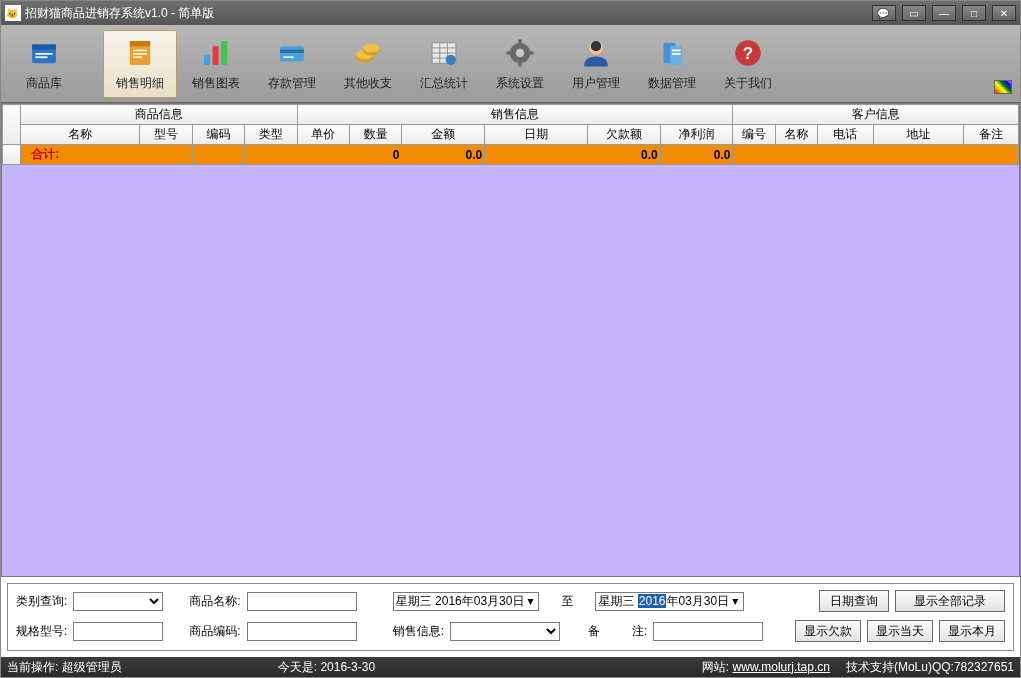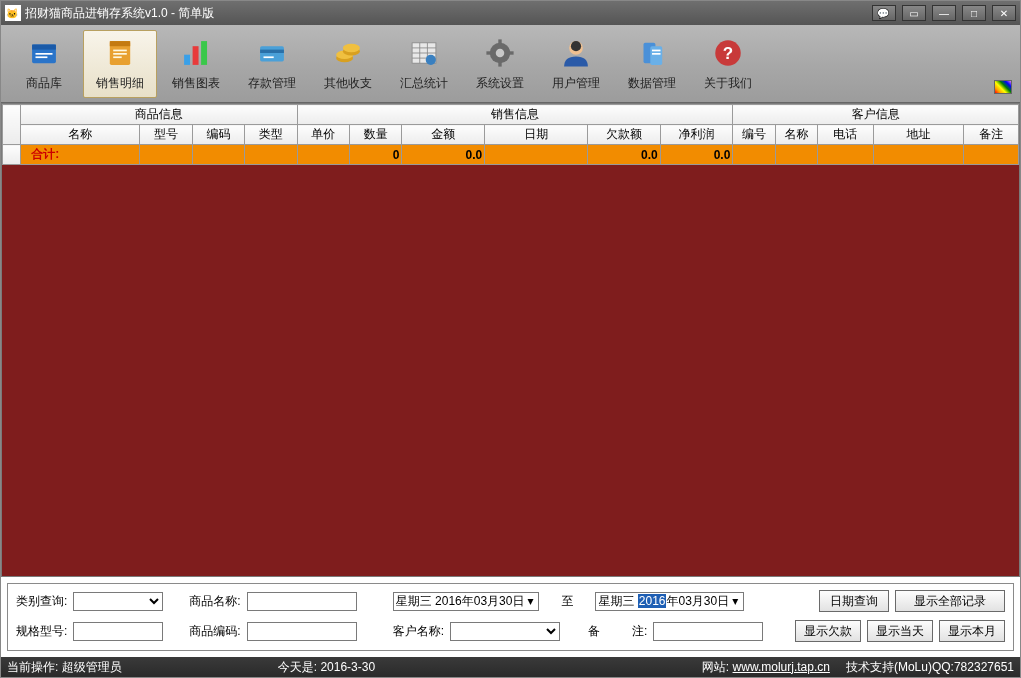--- a/index.html
+++ b/index.html
@@ -9,27 +9,27 @@
 
 .titlebar { height: 24px; background: linear-gradient(180deg,#6f6f6f,#555); display:flex; align-items:center; padding:0 4px; color:#fff; font-size:12px; }
 .titlebar .title-icon { width:16px; height:16px; background:#fff; margin-right:4px; display:flex; align-items:center; justify-content:center; font-size:10px; }
 .titlebar .title-text { flex:1; }
 .titlebar .win-controls { display:flex; gap:6px; }
 .titlebar .win-btn { width:24px; height:16px; background:linear-gradient(180deg,#888,#666); border:1px solid #333; display:flex; align-items:center; justify-content:center; color:#fff; cursor:pointer; font-size:10px; }
 
 
 .toolbar { height: 78px; background: linear-gradient(180deg,#b8b8b8,#a8a8a8,#9c9c9c); display:flex; align-items:center; padding:2px 6px; gap:2px; border-bottom:1px solid #666; position:relative; }
 .tool-item { width:74px; height:68px; display:flex; flex-direction:column; align-items:center; justify-content:center; gap:4px; cursor:pointer; border:1px solid transparent; }
-.tool-item.active { background:linear-gradient(180deg,#f8f4ea,#e8e0c8); border:1px solid #b8a060; border-radius:2px; }
+.tool-item.active { background:linear-gradient(180deg,#f8f4ea,#e8e0c8); border:1px solid #b8a060; border-radius:2px;margin-left:20px; }
 .tool-icon { width:40px; height:36px; display:flex; align-items:center; justify-content:center; }
 .tool-label { font-size:12px; color:#222; }
 .color-btn { position:absolute; right:8px; bottom:8px; width:18px; height:14px; background:linear-gradient(45deg,red,orange,yellow,green,blue,violet); border:1px solid #666; cursor:pointer; }
 
 
-.table-area { flex:1; border:1px solid #7a7a7a; margin:0; overflow:hidden; display:flex; flex-direction:column; background:#7f1d1d; }
+.table-area { flex:1; border:1px solid #7a7a7a; margin:0; overflow:hidden; display:flex; flex-direction:column; background:#c4b5fd; }
 .table-wrapper { overflow:auto; flex:1; }
 table.grid { border-collapse:collapse; width:100%; table-layout:fixed; }
 table.grid th, table.grid td { border:1px solid #9a9a9a; text-align:center; font-size:12px; padding:1px 2px; height:18px; white-space:nowrap; overflow:hidden; }
 table.grid th { background:linear-gradient(180deg,#fdfdfd,#ececec); font-weight:normal; }
 table.grid .rowhead { width:18px; background:linear-gradient(180deg,#fdfdfd,#ececec); }
 tr.total-row td { background:#f28c00; color:#000; font-weight:bold; }
 tr.total-row td.label { text-align:left; padding-left:10px; color:#c00; }
 
 
 .query-panel { height:68px; border:1px solid #8a8a8a; margin:6px; padding:6px 8px; display:flex; flex-direction:column; gap:8px; background:#fff; font-size:12px; }
@@ -285,21 +285,21 @@
       <button class="btn wide">日期查询</button>
       <button class="btn" style="width:110px">显示全部记录</button>
     </div>
     <div class="q-row">
       <span class="q-label">规格型号:</span>
       <input class="q-input" style="width: 90px;">
       <span style="width:14px"></span>
       <span class="q-label">商品编码:</span>
       <input class="q-input" style="">
       <span style="width:24px"></span>
-      <span class="q-label">客户名称:</span>
+      <span class="q-label">销售信息:</span>
       <select class="q-select" style="width:110px"></select>
       <span style="width:16px"></span>
       <span class="q-label">备</span>
       <span style="width:20px"></span>
       <span class="q-label">注:</span>
       <input class="q-input" style="">
       <span class="spacer"></span>
       <button class="btn">显示欠款</button>
       <button class="btn">显示当天</button>
       <button class="btn">显示本月</button>

